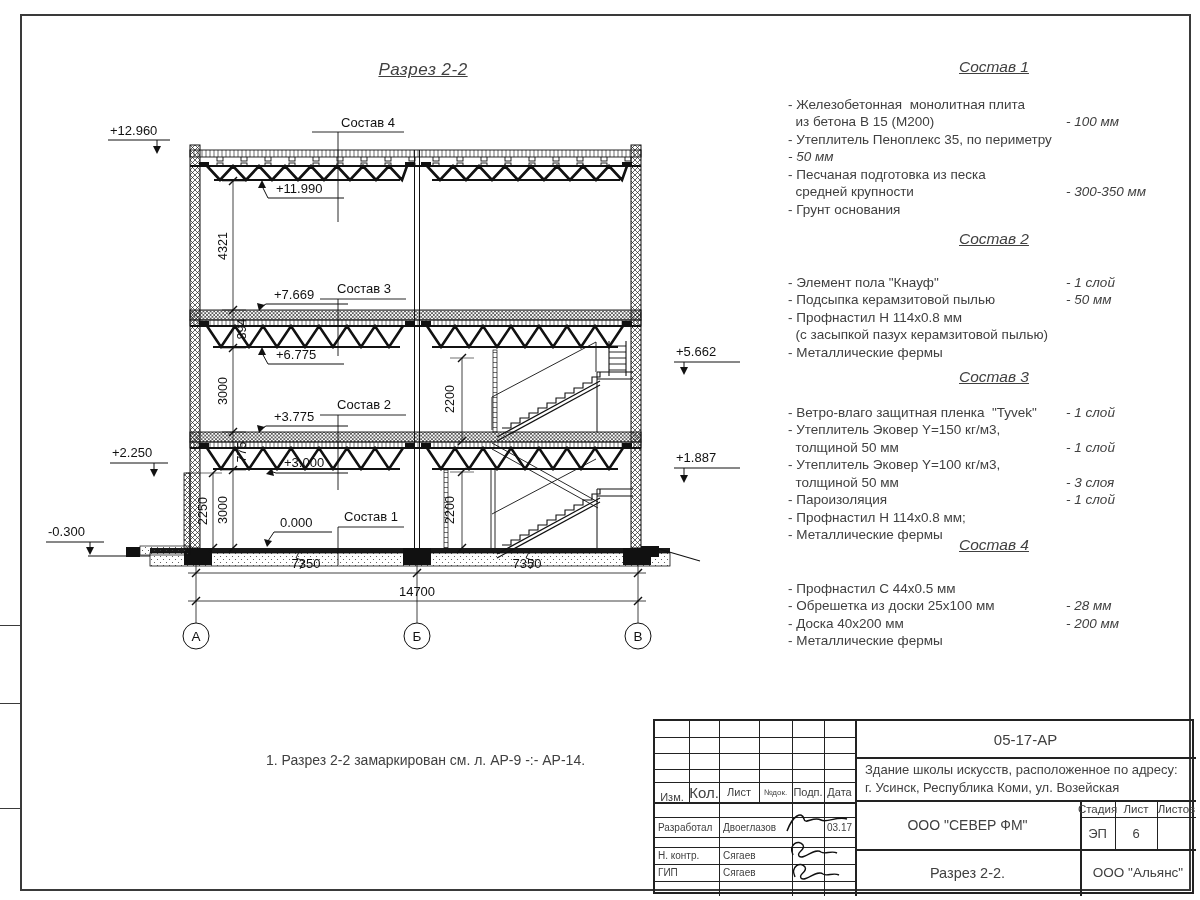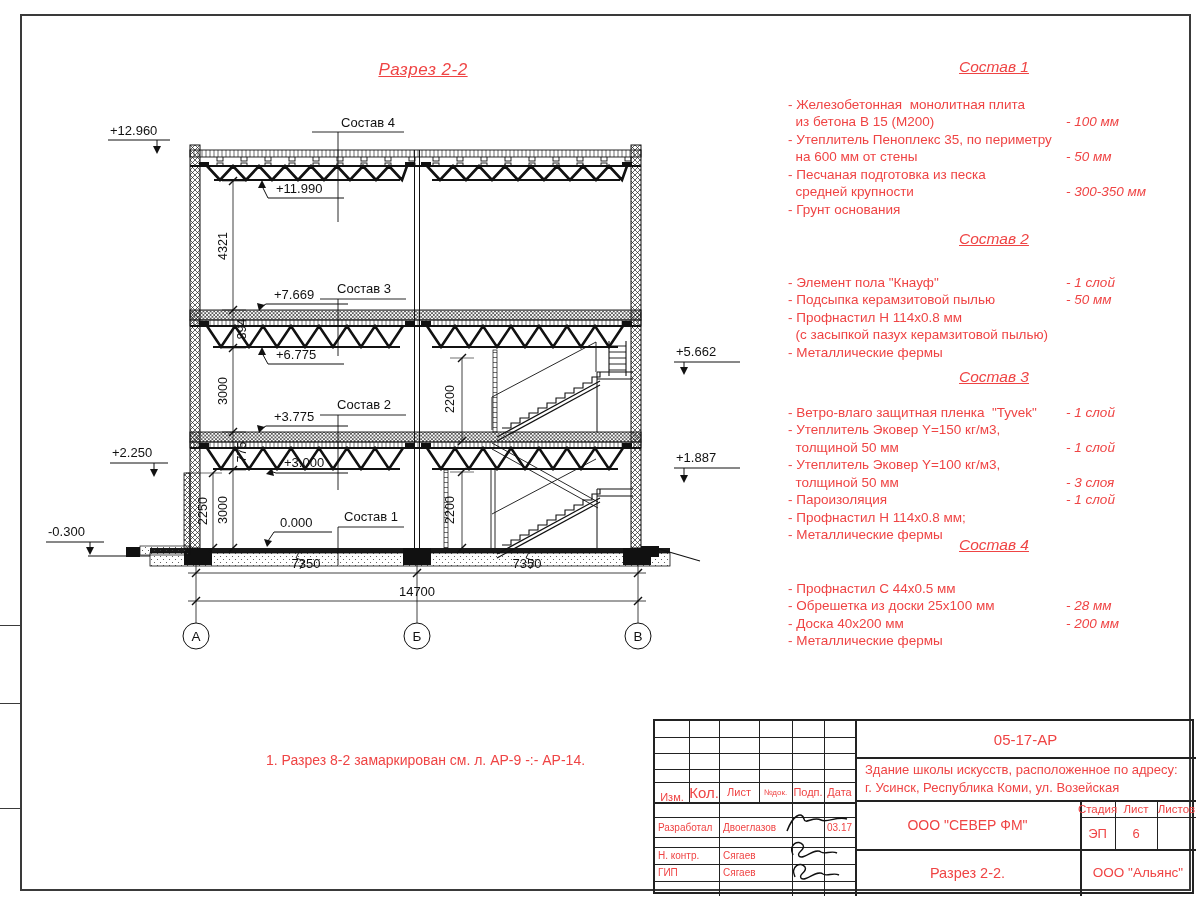--- a/index.html
+++ b/index.html
@@ -1,17 +1,17 @@
 <!DOCTYPE html>
 <html><head>
 <meta charset="utf-8">
 <style>
   html,body{margin:0;padding:0;background:#fff;}
   .page{position:relative;width:1200px;height:900px;background:#fff;overflow:hidden;
-        font-family:"Liberation Sans",sans-serif;color:#ef4444;}
+        font-family:"Liberation Sans",sans-serif;color:#404040;}
   .frame{position:absolute;left:20px;top:14px;width:1171px;height:877px;
          border:2px solid #3a3a3a;box-sizing:border-box;}
   .edge-tick{position:absolute;left:0;width:21px;height:0;border-top:1.5px solid #3a3a3a;}
   .dwg-title{position:absolute;left:323px;top:60px;width:200px;text-align:center;
              font-size:17px;font-style:italic;text-decoration:underline;letter-spacing:.5px;}
   .note{position:absolute;left:266px;top:752px;font-size:14px;}
   .sostav{position:absolute;left:788px;width:412px;font-size:13.5px;line-height:17.5px;}
   .sostav-title{text-align:center;font-style:italic;text-decoration:underline;
                 font-size:15.5px;margin-bottom:var(--gap,16px);}
   .srow{display:flex;}
@@ -328,21 +328,20 @@
       </div>
     <div class="srow">
         <span class="sl">  из бетона В 15 (М200)</span>
         <span class="sr">- 100 мм</span>
       </div>
     <div class="srow">
         <span class="sl">- Утеплитель Пеноплекс 35, по периметру</span>
         <span class="sr"></span>
       </div>
     <div class="srow">
-        <span class="sl">  на 600 мм от стены</span>
         <span class="sr">- 50 мм</span>
       </div>
     <div class="srow">
         <span class="sl">- Песчаная подготовка из песка</span>
         <span class="sr"></span>
       </div>
     <div class="srow">
         <span class="sl">  средней крупности</span>
         <span class="sr">- 300-350 мм</span>
       </div>
@@ -425,21 +424,21 @@
     <div class="srow">
         <span class="sl">- Доска 40х200 мм</span>
         <span class="sr">- 200 мм</span>
       </div>
     <div class="srow">
         <span class="sl">- Металлические фермы</span>
         <span class="sr"></span>
       </div>
   </div>
 
-  <div class="note">1. Разрез 8-2 замаркирован см. л. АР-9 -:- АР-14.</div>
+  <div class="note">1. Разрез 2-2 замаркирован см. л. АР-9 -:- АР-14.</div>
 
   <div class="tb">
 
     <div class="vl" style="left:34px;top:0;height:81px"></div>
     <div class="vl" style="left:64px;top:0;height:175px"></div>
     <div class="vl" style="left:104px;top:0;height:81px"></div>
     <div class="vl" style="left:137px;top:0;height:175px"></div>
     <div class="vl" style="left:169px;top:0;height:175px"></div>
     <div class="vl" style="left:200px;top:0;height:175px;border-left-width:2px"></div>
 

